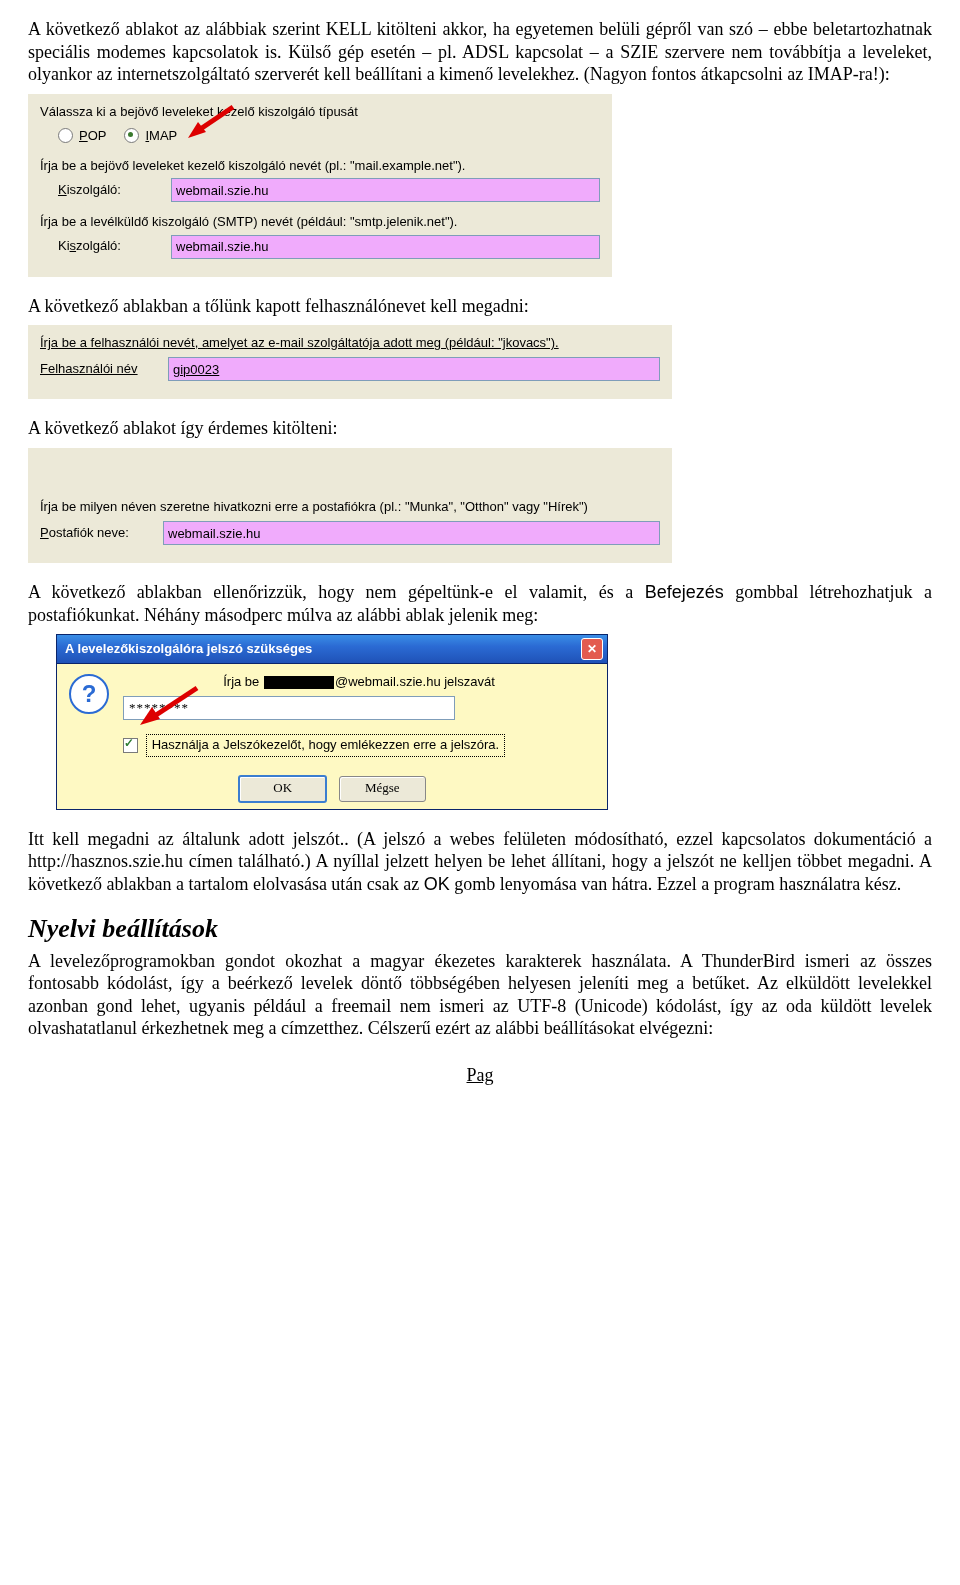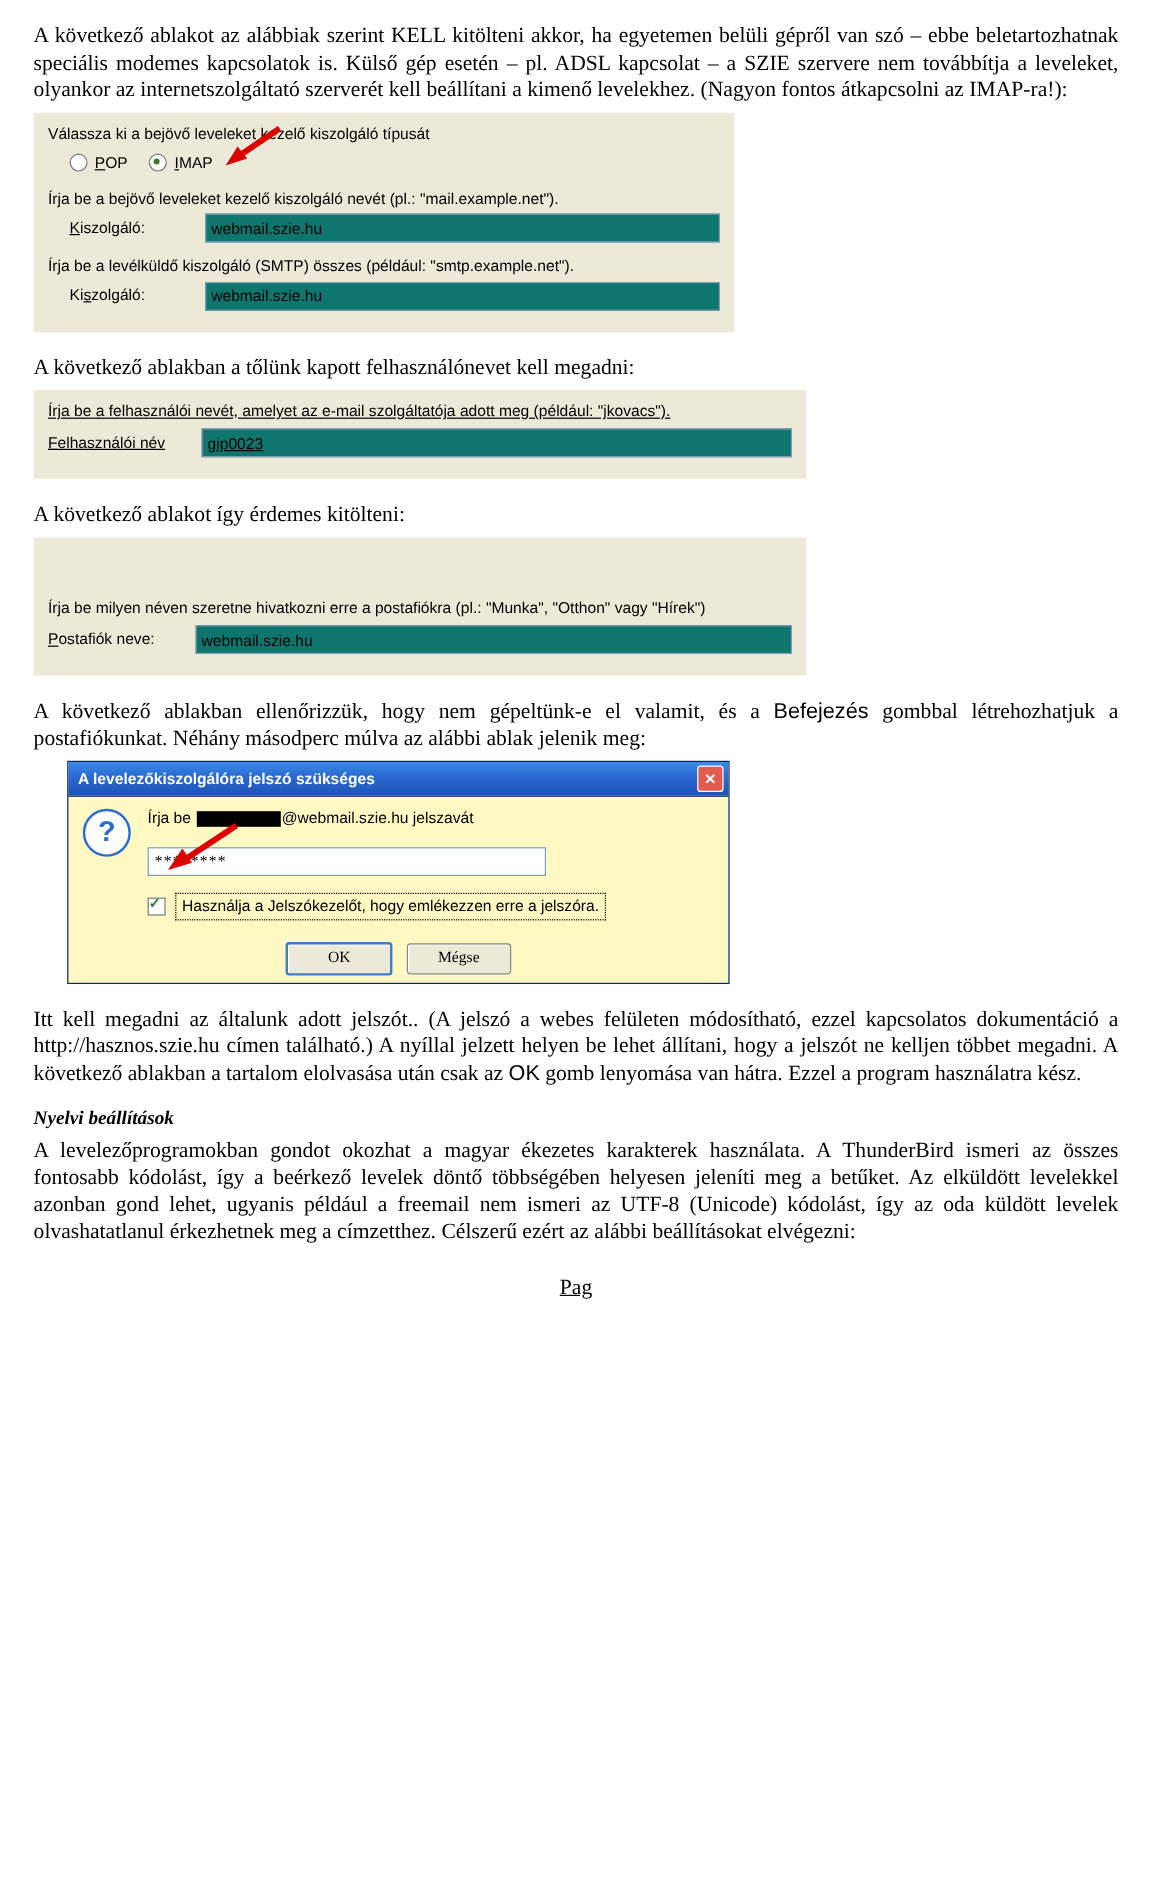--- a/index.html
+++ b/index.html
@@ -6,41 +6,41 @@
     font-family: "Times New Roman", Times, serif;
     font-size: 18px;
     color: #000;
     background: #fff;
     margin: 0;
     padding: 18px 28px;
     width: 904px;
     line-height: 1.25;
   }
   p { margin: 0 0 2px 0; text-align: justify; }
-  h3.nyelvi { font-family: "Times New Roman", serif; font-size: 16px; font-weight: bold; font-style: italic; margin: 18px 0 4px 0;}
+  h3.nyelvi { font-family: "Times New Roman", serif; font-size: 26px; font-weight: bold; font-style: italic; margin: 18px 0 4px 0;}
   .keyword { font-family: Arial, Helvetica, sans-serif; }
 
   
   .xp-panel {
     background: #ece9d8;
     border: 0;
     font-family: Tahoma, Arial, sans-serif;
     font-size: 13px;
     color: #000;
     padding: 10px 12px 14px 12px;
     margin: 8px 0 18px 0;
   }
   .xp-panel-1 { width: 560px; }
   .xp-panel-2 { width: 620px; text-decoration: underline; }
   .xp-panel-3 { width: 620px; }
 
   .xp-row { display: flex; align-items: center; margin: 4px 0; gap: 8px; }
   .underline-letter { text-decoration: underline; }
   .xp-input {
-    background: #0f766e;
+    background: #f0abfc;
     border: 1px solid #7f9db9;
     height: 20px;
     padding: 1px 4px;
     font-family: Tahoma, Arial, sans-serif;
     font-size: 13px;
     flex: 1;
   }
   .xp-label { min-width: 105px; }
 
   .radio {
@@ -107,21 +107,21 @@
     <span style="display:flex;align-items:center;gap:6px;">
       <span class="radio checked"></span>
       <span><span class="underline-letter">I</span><span>MAP</span></span>
     </span>
   </div>
   <div style="margin-top:6px;">Írja be a bejövő leveleket kezelő kiszolgáló nevét (pl.: "mail.example.net").</div>
   <div class="xp-row" style="margin-left:18px; margin-bottom:12px;">
     <span class="xp-label"><span class="underline-letter">K</span><span>iszolgáló:</span></span>
     <input class="xp-input" value="webmail.szie.hu" style="">
   </div>
-  <div>Írja be a levélküldő kiszolgáló (SMTP) összes (például: "smtp.example.net").</div>
+  <div>Írja be a levélküldő kiszolgáló (SMTP) nevét (például: "smtp.jelenik.net").</div>
   <div class="xp-row" style="margin-left:18px;">
     <span class="xp-label"><span>Ki</span><span class="underline-letter">s</span><span>zolgáló:</span></span>
     <input class="xp-input" value="webmail.szie.hu" style="">
   </div>
 </div>
 
 <p>A következő ablakban a tőlünk kapott felhasználónevet kell megadni:</p>
 
 <div class="xp-panel xp-panel-2">
   <div style="margin-bottom:6px;">Írja be a felhasználói nevét, amelyet az e-mail szolgáltatója adott meg (például: "jkovacs").</div>
@@ -146,21 +146,21 @@
 </p>
 
 <div class="xp-dialog arrow-wrap">
   <div class="xp-titlebar">
     <span>A levelezőkiszolgálóra jelszó szükséges</span>
     <span class="close-btn">✕</span>
   </div>
   <div class="xp-body">
     <div class="qmark">?</div>
     <div style="flex:1;">
-      <div style="margin-bottom:16px;">
+      <div style="margin-bottom:6px;text-align:center;">
         <span>Írja be </span><span class="black-box"></span><span>@webmail.szie.hu jelszavát</span>
       </div>
       <input class="pw-input" value="********" style="">
       <svg class="arrow-overlay" style="left:75px; top:48px;" width="80" height="50">
         <line x1="65" y1="5" x2="18" y2="36" stroke="#d00" stroke-width="5"></line>
         <polygon points="8,42 28,36 20,24" fill="#d00"></polygon>
       </svg>
       <div style="margin-top:14px;">
         <span class="checkbox checked"></span>
         <span class="dotted-box" style="margin-left:4px;">Használja a Jelszókezelőt, hogy emlékezzen erre a jelszóra.</span>

